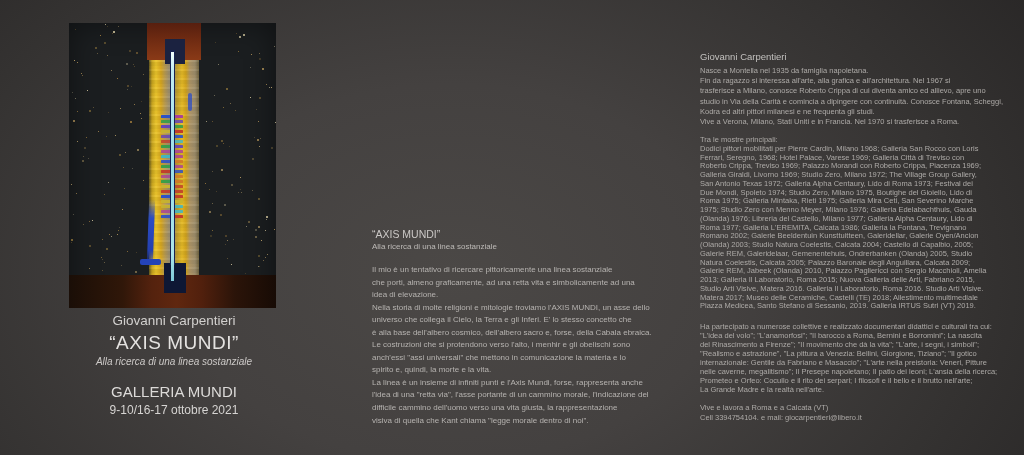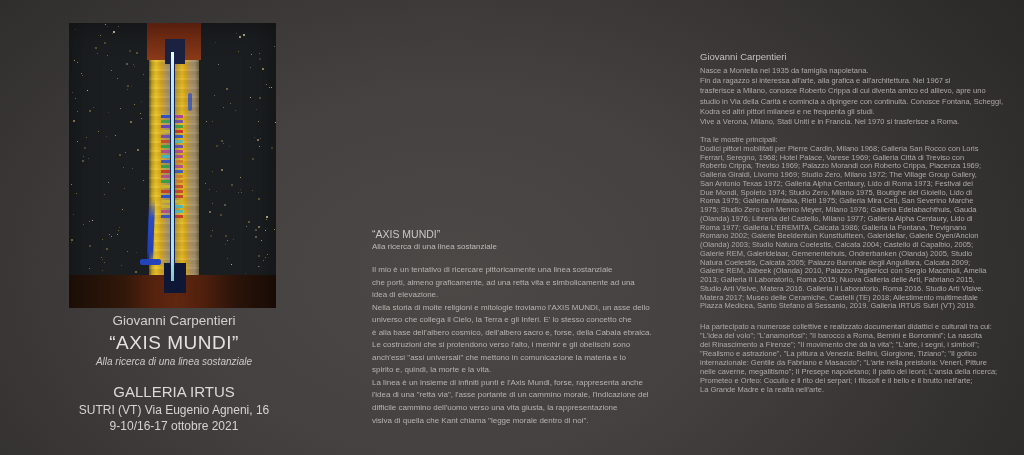--- a/index.html
+++ b/index.html
@@ -276,22 +276,21 @@
       <div class="bar" style="left: 12.5px; top: 100px; width: 9.5px; height: 3.2px; background: rgb(192, 58, 43); opacity: 0.97;"></div>
     </div>
   <div class="art-line-casing"></div>
   <div class="art-line"></div>
 </div>
 
 <div class="left-text">
   <div class="lt-name">Giovanni Carpentieri</div>
   <div class="lt-title">“AXIS MUNDI”</div>
   <div class="lt-sub">Alla ricerca di una linea sostanziale</div>
-  <div class="lt-gallery">GALLERIA IRTUS</div>
-  <div class="lt-addr">SUTRI (VT) Via Eugenio Agneni, 16</div>
+  <div class="lt-gallery">GALLERIA MUNDI</div>
   <div class="lt-dates">9-10/16-17 ottobre 2021</div>
 </div>
 
 <div class="center-text">
   <div class="ct-title">“AXIS MUNDI”</div>
   <div class="ct-sub">Alla ricerca di una linea sostanziale</div>
   <div class="ct-body">Il mio è un tentativo di ricercare pittoricamente una linea sostanziale
 che porti, almeno graficamente, ad una retta vita e simbolicamente ad una
 idea di elevazione.
 Nella storia di molte religioni e mitologie troviamo l'AXIS MUNDI, un asse dello
@@ -335,13 +334,15 @@
 Matera 2017; Museo delle Ceramiche, Castelli (TE) 2018; Allestimento multimediale
 Piazza Medicea, Santo Stefano di Sessanio, 2019. Galleria IRTUS Sutri (VT) 2019.</div>
   <div class="rt-docs">Ha partecipato a numerose collettive e realizzato documentari didattici e culturali tra cui:
 "L'idea del volo"; "L'anamorfosi"; "Il barocco a Roma, Bernini e Borromini"; La nascita
 del Rinascimento a Firenze"; "Il movimento che dà la vita"; "L'arte, i segni, i simboli";
 "Realismo e astrazione", "La pittura a Venezia: Bellini, Giorgione, Tiziano"; "Il gotico
 internazionale: Gentile da Fabriano e Masaccio"; "L'arte nella preistoria: Veneri, Pitture
 nelle caverne, megalitismo"; Il Presepe napoletano; Il patio dei leoni; L'ansia della ricerca;
 Prometeo e Orfeo: Cocullo e il rito dei serpari; I filosofi e il bello e il brutto nell'arte;
 La Grande Madre e la realtà nell'arte.</div>
+  <div class="rt-residence">Vive e lavora a Roma e a Calcata (VT)
+Cell 3394754104. e mail: giocarpentieri@libero.it</div>
 </div>
 
 </body></html>

